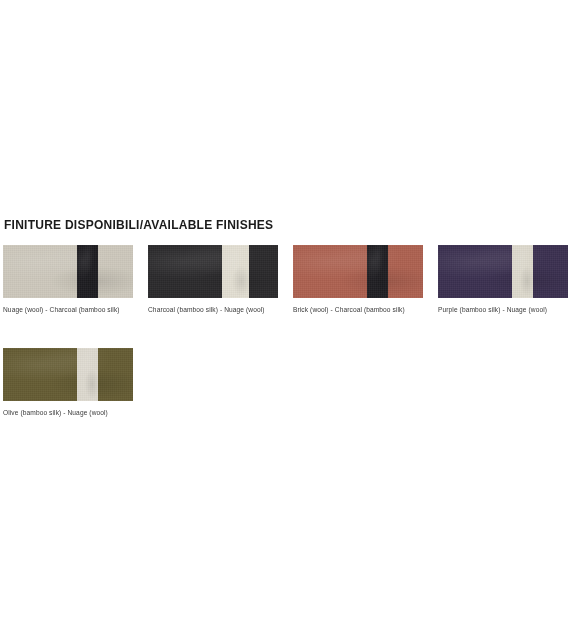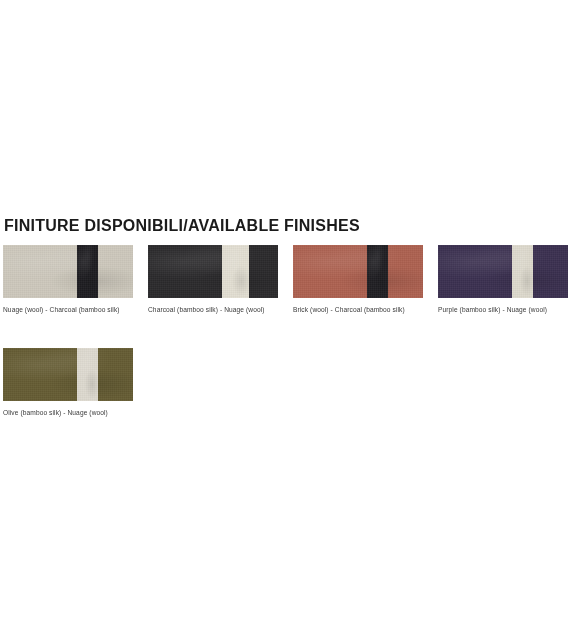--- a/index.html
+++ b/index.html
@@ -21,21 +21,21 @@
     left: 0;
     top: 0;
     width: 574px;
     height: 642px;
   }
 
   #section-title {
     position: absolute;
     left: 4px;
     top: 219px;
-    font-size: 16px;
+    font-size: 12px;
     font-weight: bold;
     letter-spacing: 0.25px;
     color: #1b1b1b;
     white-space: nowrap;
     line-height: 13px;
   }
 
   .swatch-grid {
     position: absolute;
     left: 0;

